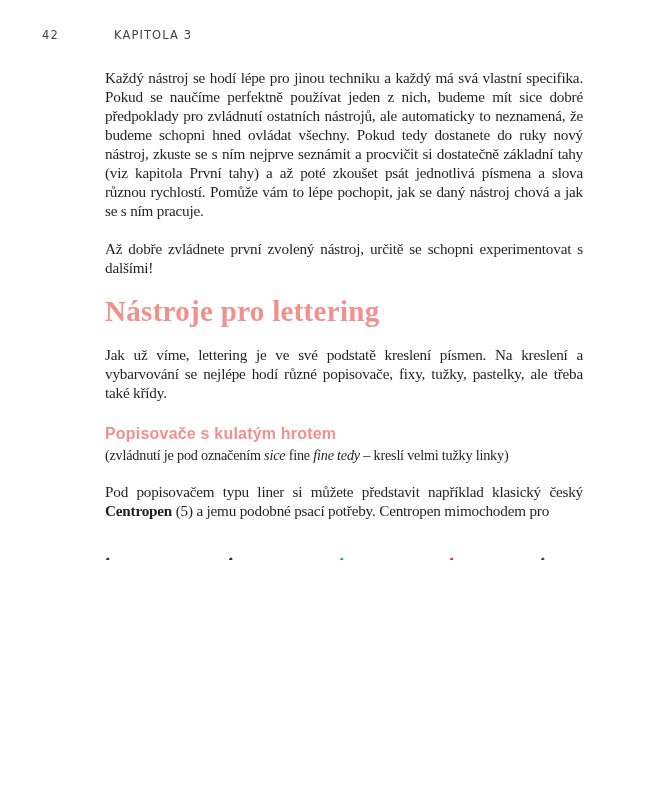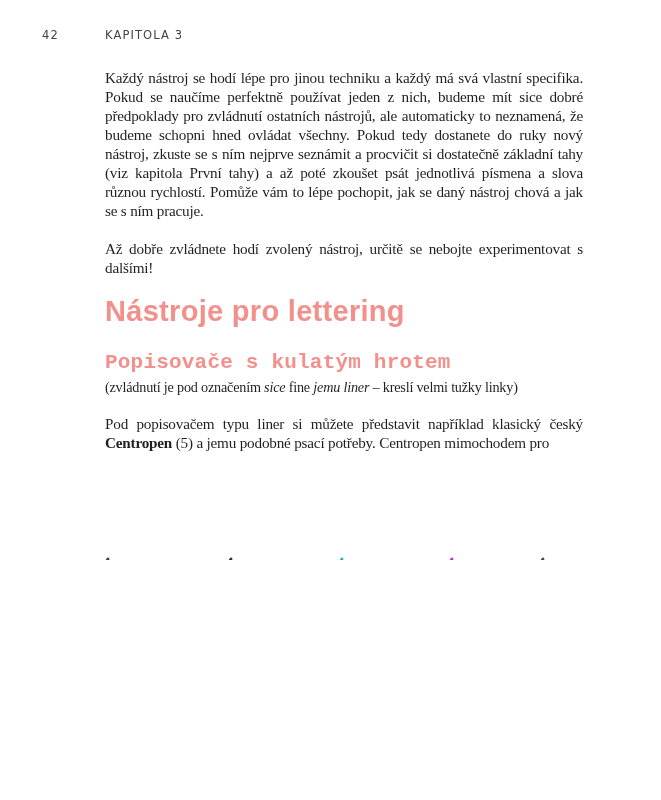--- a/index.html
+++ b/index.html
@@ -4,32 +4,32 @@
 <style>
   html,body{margin:0;padding:0;background:#ffffff;}
   .page{
     position:relative;width:661px;height:560px;background:#fff;overflow:hidden;
     font-family:"Liberation Serif", serif;color:#1f1f1f;
   }
   
   .page-header{position:absolute;top:28px;left:0;width:100%;
     font-family:"DejaVu Sans", sans-serif;font-size:11.5px;letter-spacing:1.1px;color:#42424a;}
   .page-num{position:absolute;left:42px;top:0;}
-  .chapter{position:absolute;left:105px;top:0;}
+  .chapter{position:absolute;left:114px;top:0;}
   
   .page-body{position:absolute;left:105px;top:68px;width:478px;}
   .page-body p{margin:0 0 19px 0;font-size:15.2px;line-height:19px;letter-spacing:-0.2px;
     text-align:justify;color:#1f1f1f;}
   .page-body p.note{font-size:14.2px;margin:0 0 17px 0;text-align:left;}
   .page-body p.last{margin-bottom:0;}
   h1.section{
-    font-family:Liberation Sans, sans-serif;font-weight:600;font-size:29px;letter-spacing:.3px;
+    font-family:Liberation Serif, serif;font-weight:600;font-size:29px;letter-spacing:.3px;
     color:var(--accent,#f2908c);margin:16px 0 17px 0;line-height:1.1;}
   h2.subsection{
-    font-family:Liberation Mono, monospace;font-weight:600;font-size:21px;letter-spacing:.2px;
+    font-family:Liberation Sans, sans-serif;font-weight:600;font-size:16px;letter-spacing:.2px;
     color:var(--accent,#f2908c);margin:23px 0 3px 0;line-height:1.15;}
   
   .pens-photo{position:absolute;left:0;top:552px;width:661px;height:248px;margin:0;background:#fff;}
   .pen-col{position:absolute;bottom:0;width:120px;height:248px;}
   .pen-col .squiggle{position:absolute;top:4px;left:2px;}
   .pen-col .pen{position:absolute;bottom:0;left:0;}
   .pen-number{
     position:absolute;left:4px;top:156px;font-family:"DejaVu Serif", serif;font-style:italic;
     font-size:38px;font-weight:400;color:#2b2b2b;transform:rotate(-10deg);}
   .c1{left:43px;} .c2{left:166px;} .c3{left:277px;} .c4{left:387px;} .c5{left:478px;}
@@ -39,24 +39,25 @@
 
 <div class="page">
 
   <div class="page-header">
     <span class="page-num">42</span>
     <span class="chapter">KAPITOLA 3</span>
   </div>
 
   <div class="page-body">
     <p>Každý nástroj se hodí lépe pro jinou techniku a každý má svá vlastní specifika. Pokud se naučíme perfektně používat jeden z nich, budeme mít sice dobré předpoklady pro zvládnutí ostatních nástrojů, ale automaticky to neznamená, že budeme schopni hned ovládat všechny. Pokud tedy dostanete do ruky nový nástroj, zkuste se s ním nejprve seznámit a procvičit si dostatečně základní tahy (viz kapitola První tahy) a až poté zkoušet psát jednotlivá písmena a slova různou rychlostí. Pomůže vám to lépe pochopit, jak se daný nástroj chová a jak se s ním pracuje.</p>
-    <p>Až dobře zvládnete hodí zvolený nástroj, určitě se nebojte experimentovat s dalšími!</p>
+    <p>Až dobře zvládnete první zvolený nástroj, určitě se schopni experimentovat s dalšími!</p>
     <h1 class="section">Nástroje pro lettering</h1>
+    <p>Jak už víme, lettering je ve své podstatě kreslení písmen. Na kreslení a vybarvování se nejlépe hodí různé popisovače, fixy, tužky, pastelky, ale třeba také křídy.</p>
     <h2 class="subsection">Popisovače s kulatým hrotem</h2>
-    <p class="note"><span>(zvládnutí je pod označením </span><em>sice</em><span> fine </span><em>jemu liner</em><span> – kreslí velmi tužky linky)</span></p>
+    <p class="note"><span>(zvládnutí je pod označením </span><em>sice</em><span> fine </span><em>fine tedy</em><span> – kreslí velmi tužky linky)</span></p>
     <p class="last"><span>Pod popisovačem typu liner si můžete představit například klasický český </span><strong>Centropen</strong><span> (5) a jemu podobné psací potřeby. Centropen mimochodem pro</span></p>
   </div>
 
   <figure class="pens-photo">
 
     <div class="pen-col c1">
       <svg class="squiggle" width="116" height="132" viewBox="0 0 116 132">
         <path d="M63,3 C59,10 50,13 48,20 C46,27 74,21 76,28 C78,35 26,37 17,45 C10,51 86,47 90,55 C93,62 30,66 23,73 C18,79 64,76 66,83 C68,90 36,89 37,96 C38,103 55,98 55,106 C55,114 53,119 52,129" fill="none" stroke="#3c3c3c" stroke-width="2.7" stroke-linecap="round" stroke-linejoin="round"></path>
       </svg>
       <span class="pen-number">1</span>

